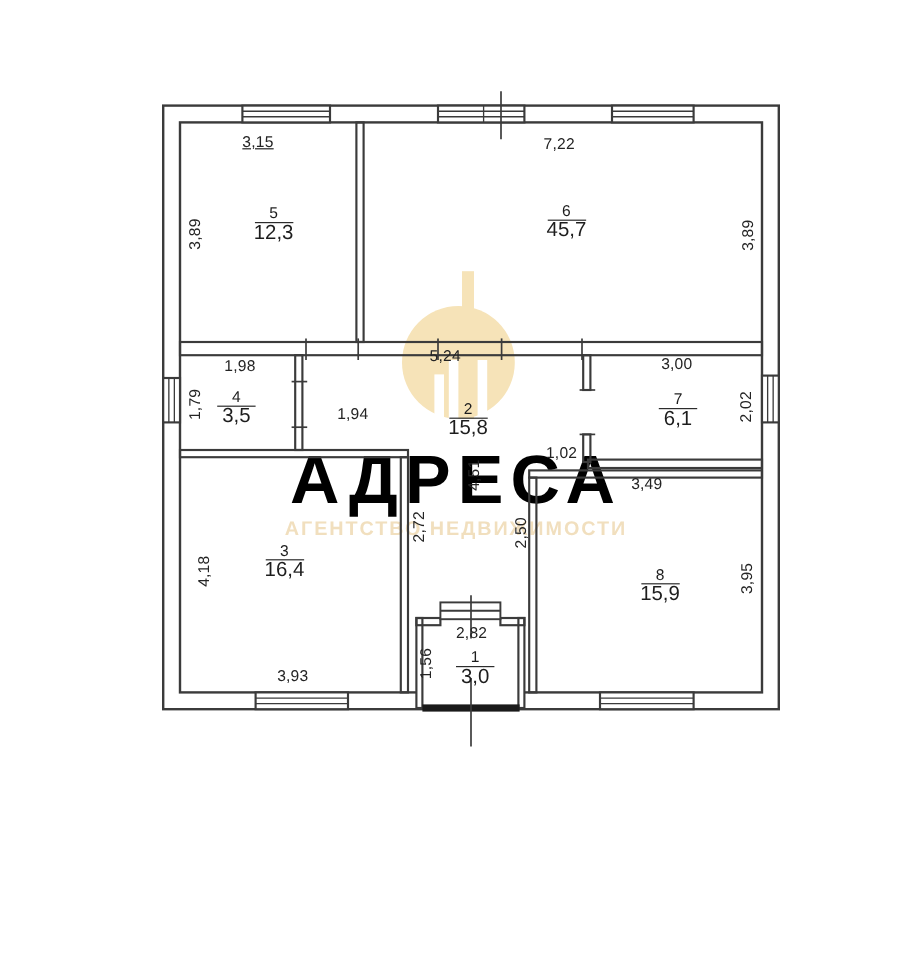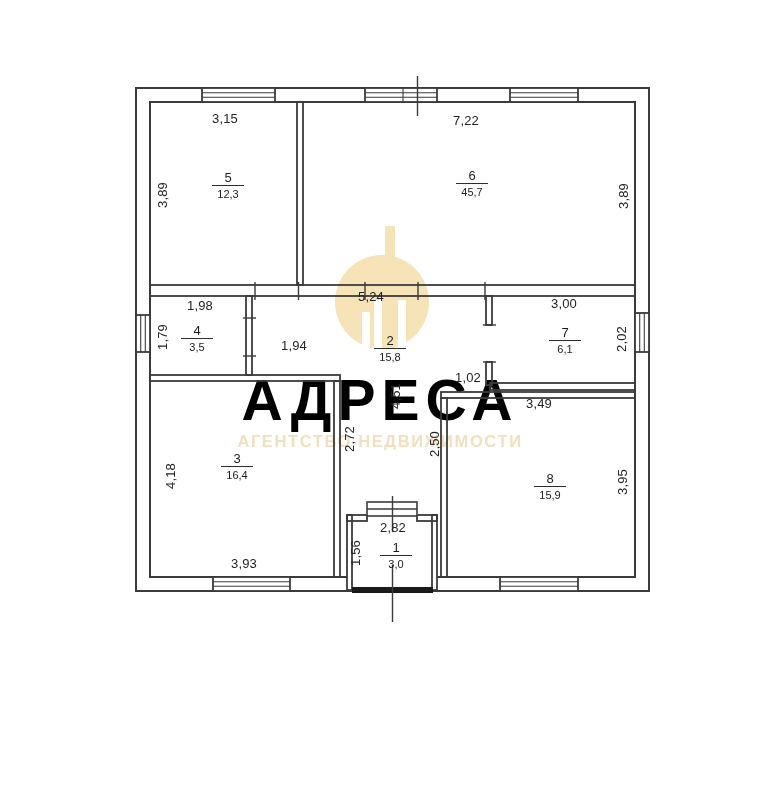--- a/index.html
+++ b/index.html
@@ -14,21 +14,21 @@
   .wm-logo{position:absolute;left:382px;top:288px;transform:translate(-50%,-50%);}
   #plan-svg{position:absolute;inset:0;z-index:2;}
   #labels{position:absolute;inset:0;z-index:3;pointer-events:none;}
   .dim{position:absolute;transform:translate(-50%,-50%);font-size:13px;color:#242424;
        white-space:nowrap;letter-spacing:0.2px;}
   .dim.v{transform:translate(-50%,-50%) rotate(-90deg);}
   .room{position:absolute;transform:translate(-50%,-50%);display:flex;flex-direction:column;
         align-items:center;color:#1d1d1d;}
   .room .num{font-size:13px;line-height:13px;}
   .room .rline{width:32px;height:0;border-top:1.4px solid #2c2c2c;margin:1px 0 1px 0;}
-  .room .area{font-size:11px;line-height:14px;}
+  .room .area{font-size:17px;line-height:14px;}
 </style>
 </head>
 <body>
 
 <div id="stage">
 
   <div id="watermark">
     <svg class="wm-logo" width="120" height="136" viewBox="0 0 120 136">
       <rect x="63" y="6" width="10" height="66" fill="#f6e3b8"></rect>
       <circle cx="60" cy="82" r="47" fill="#f6e3b8"></circle>
@@ -124,21 +124,21 @@
       <line x1="485" y1="282" x2="485" y2="300"></line>
       <line x1="243" y1="318" x2="256" y2="318"></line>
       <line x1="243" y1="356" x2="256" y2="356"></line>
       <line x1="483" y1="325" x2="496" y2="325"></line>
       <line x1="483" y1="362" x2="496" y2="362"></line>
     </g>
   </svg>
 
   <div id="labels">
 
-    <div class="dim" style="left:225px;top:118px;">3,15</div>
+    <div class="dim" style="left:215px;top:118px;text-decoration:underline;">3,15</div>
     <div class="dim" style="left:466px;top:120px;">7,22</div>
     <div class="dim" style="left:200px;top:305px;">1,98</div>
     <div class="dim" style="left:371px;top:296px;">5,24</div>
     <div class="dim" style="left:564px;top:303px;">3,00</div>
     <div class="dim" style="left:294px;top:345px;">1,94</div>
     <div class="dim" style="left:468px;top:377px;">1,02</div>
     <div class="dim" style="left:539px;top:403px;">3,49</div>
     <div class="dim" style="left:244px;top:563px;">3,93</div>
     <div class="dim" style="left:393px;top:527px;">2,82</div>
 

